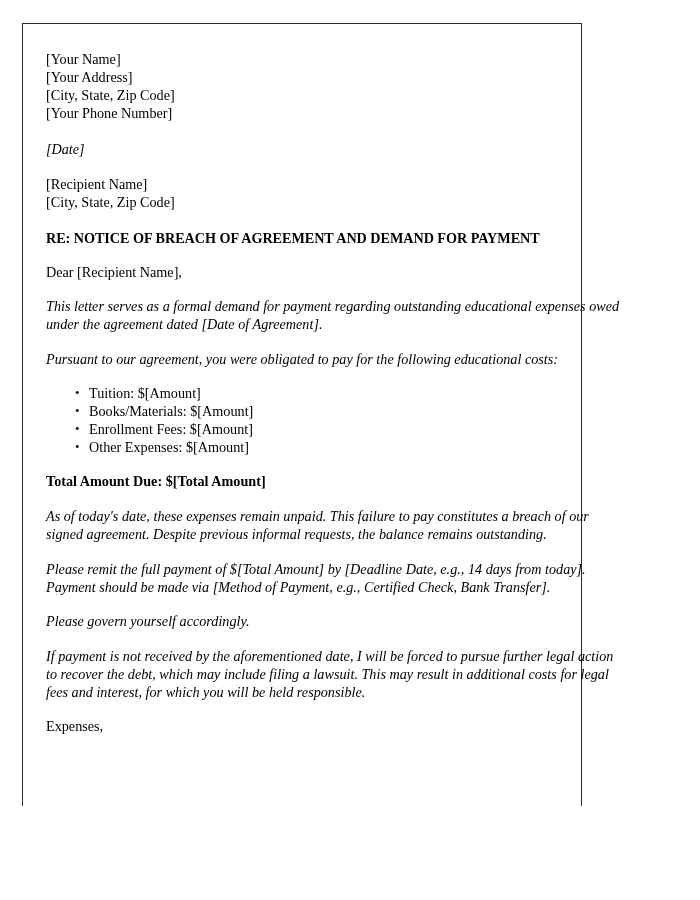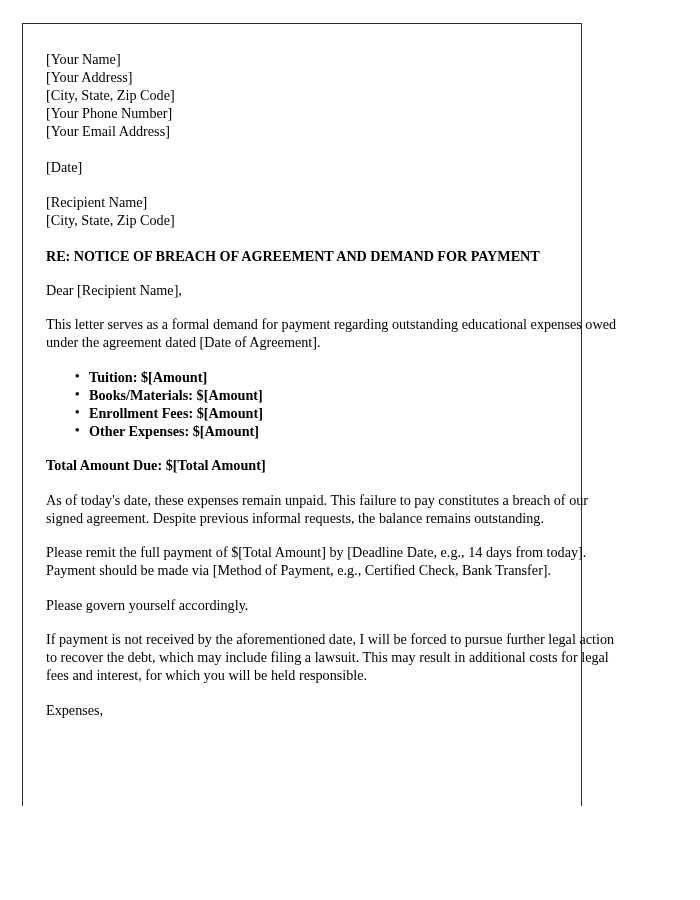--- a/index.html
+++ b/index.html
@@ -44,20 +44,21 @@
     margin: 0 0 18px 0;
   }
   .addr-line {
     display: block;
     white-space: pre;
   }
 
   .para {
     margin: 0 0 16.5px 0;
     text-align: left;
+    font-style: italic;
   }
 
   .subject-line {
     margin: 12px 0 16px 0;
     font-weight: bold;
     letter-spacing: -0.05px;
   }
 
   .salutation {
     margin: 0 0 16.5px 0;
@@ -65,21 +66,20 @@
 
   ul.cost-list {
     margin: 0 0 16px 0;
     padding: 0 0 0 43px;
     list-style: none;
   }
   ul.cost-list li {
     position: relative;
     line-height: 18px;
     padding-left: 0;
-    font-weight: bold;
   }
   ul.cost-list li::before {
     content: "\2022";
     position: absolute;
     left: -14px;
     top: -0.5px;
     font-size: 13px;
   }
 
   .total-line {
@@ -95,36 +95,36 @@
 <body>
 
 <div id="page-frame">
   <div id="letter-body">
 
     <div class="addr-block">
       <span class="addr-line">[Your Name]</span>
       <span class="addr-line">[Your Address]</span>
       <span class="addr-line">[City, State, Zip Code]</span>
       <span class="addr-line">[Your Phone Number]</span>
-      <span class="addr-line">[Your Email Address]</span>
     </div>
 
     <p class="para">[Date]</p>
 
     <div class="addr-block">
       <span class="addr-line">[Recipient Name]</span>
       <span class="addr-line">[City, State, Zip Code]</span>
     </div>
 
     <p class="subject-line">RE: NOTICE OF BREACH OF AGREEMENT AND DEMAND FOR PAYMENT</p>
 
     <p class="salutation">Dear [Recipient Name],</p>
 
     <p class="para">This letter serves as a formal demand for payment regarding outstanding educational expenses owed under the agreement dated [Date of Agreement].</p>
 
+    <p class="para">Pursuant to our agreement, you were obligated to pay for the following educational costs:</p>
 
     <ul class="cost-list">
       <li>Tuition: $[Amount]</li>
       <li>Books/Materials: $[Amount]</li>
       <li>Enrollment Fees: $[Amount]</li>
       <li>Other Expenses: $[Amount]</li>
     </ul>
 
     <p class="total-line">Total Amount Due: $[Total Amount]</p>
 

